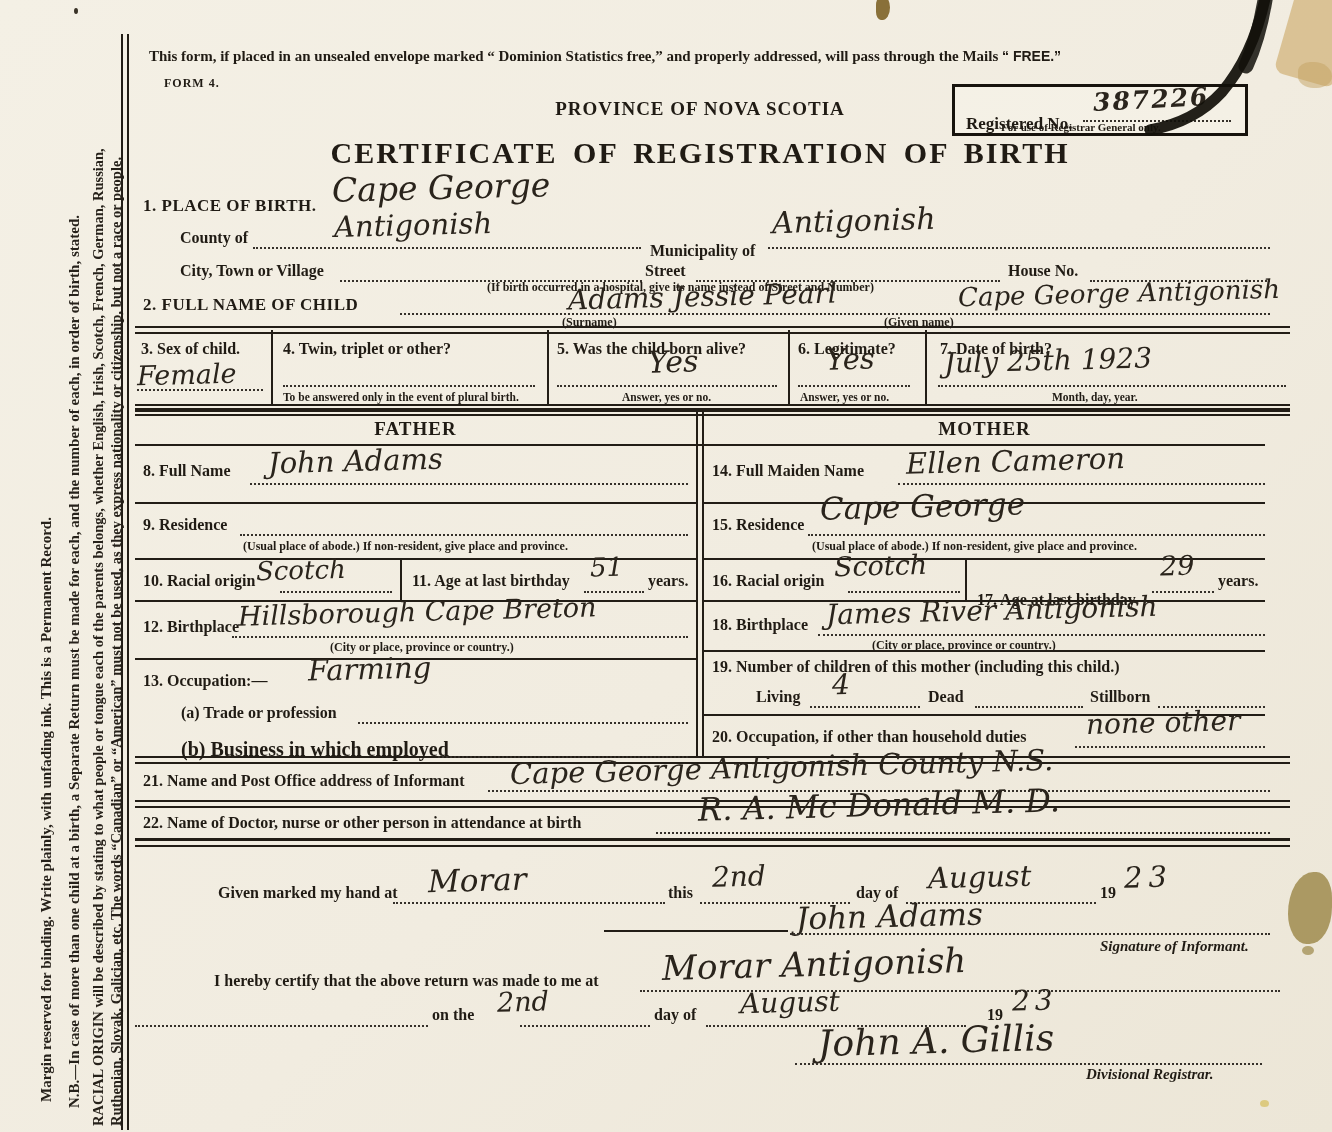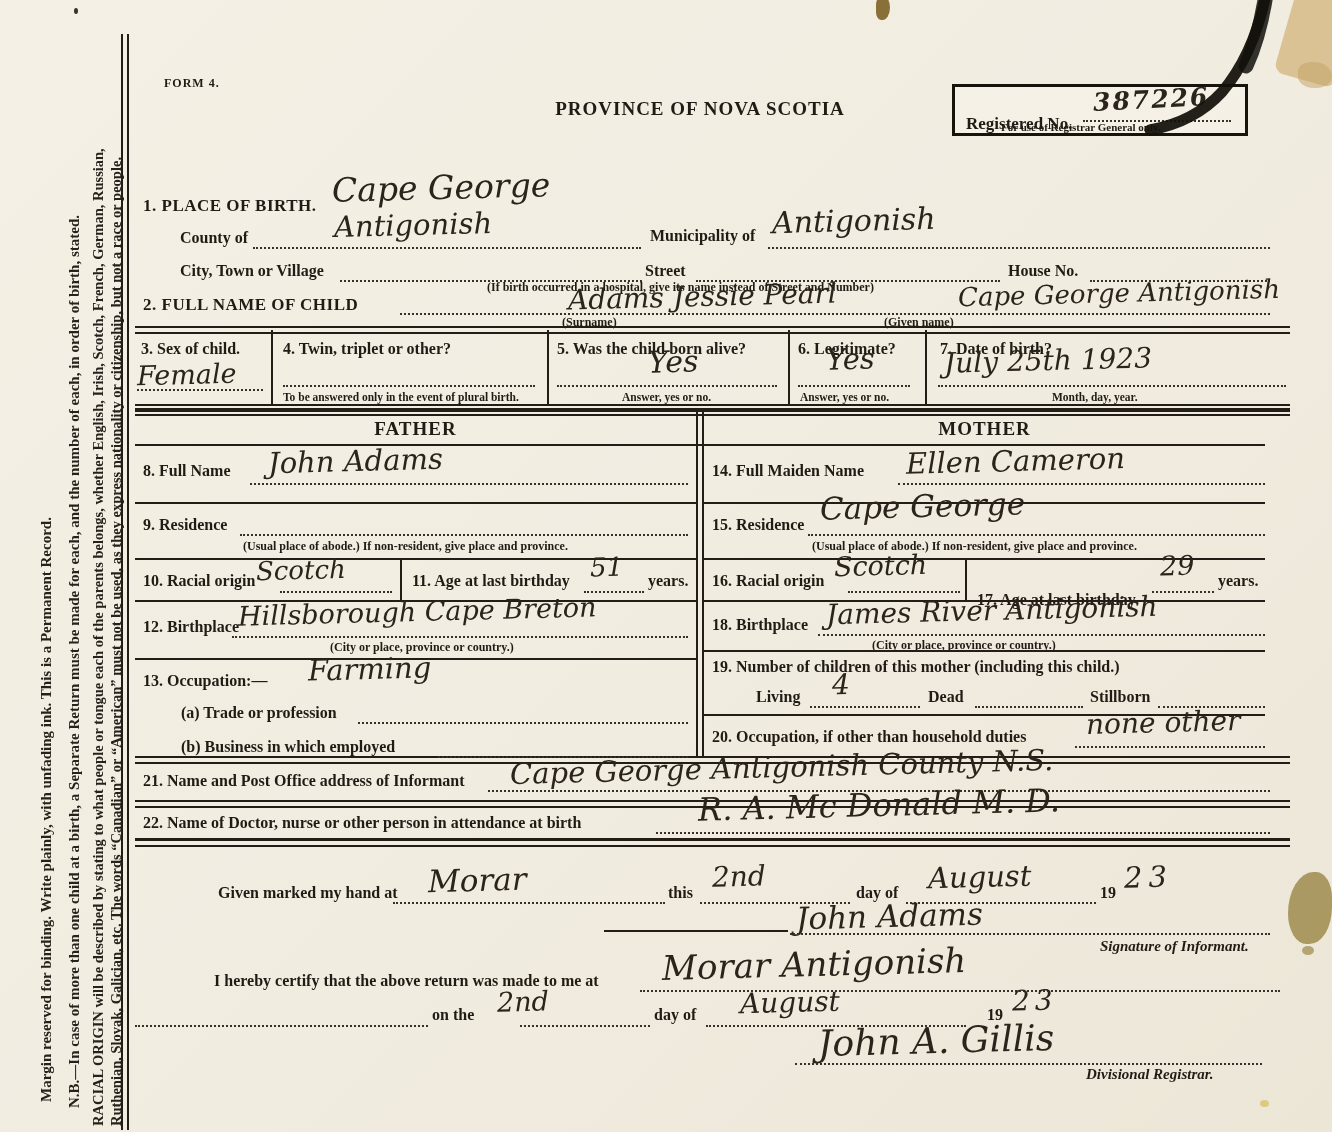--- a/index.html
+++ b/index.html
@@ -29,38 +29,43 @@
 <div class="page">
 
   <div class="vtext" style="left:38px; top:1102px; font-size:15px;">Margin reserved for binding.    Write plainly, with unfading ink.    This is a Permanent Record.</div>
   <div class="vtext" style="left:66px; top:1108px; font-size:15px;">N.B.—In case of more than one child at a birth, a Separate Return must be made for each, and the number of each, in order of birth, stated.</div>
   <div class="vtext" style="left:90px; top:1126px; font-size:14.5px;">RACIAL ORIGIN will be described by stating to what people or tongue each of the parents belongs, whether English, Irish, Scotch, French, German, Russian,</div>
   <div class="vtext" style="left:108px; top:1126px; font-size:14.5px;">Ruthenian, Slovak, Galician, etc.   The words “Canadian” or “American” must not be used, as they express nationality or citizenship, but not a race or people.</div>
 
   <div class="vline" style="left:121px; top:34px; height:1096px;"></div>
   <div class="vline" style="left:127px; top:34px; height:1096px;"></div>
 
+  <div class="lbl center" style="left:140px; top:48px; width:930px; font-size:15px; white-space:normal;">
+    <span>This form, if placed in an unsealed envelope marked “ Dominion Statistics free,” and properly addressed, will pass through the Mails</span>
+    <span style="font-family:'Liberation Sans', sans-serif; font-size:14px;">“ FREE.”</span>
+  </div>
   <div class="lbl" style="left:164px; top:76px; font-size:12px; letter-spacing:1px;">FORM 4.</div>
   <div class="lbl center" style="left:140px; top:98px; width:1120px; font-size:19px; letter-spacing:1px;">PROVINCE OF NOVA SCOTIA</div>
 
   <div style="position:absolute; left:952px; top:84px; width:290px; height:46px; border:3px solid #17130d; background:rgba(250,247,238,.4);">
     <div class="lbl" style="left:11px; top:15px; font-size:17px;margin-top:12px;">Registered No.</div>
     <div class="dots" style="left:128px; top:32px; width:148px;"></div>
     <div class="hw" style="left:138px; top:-2px; font-size:25px; font-weight:bold; letter-spacing:2px; transform:rotate(-3deg);">387226</div>
     <div class="note" style="left:46px; top:34px; font-size:11px;">For use of Registrar General only.</div>
   </div>
 
+  <div class="lbl center" style="left:140px; top:136px; width:1120px; font-size:30px; letter-spacing:2px; word-spacing:6px;">CERTIFICATE OF REGISTRATION OF BIRTH</div>
 
   <div class="lbl" style="left:143px; top:196px; font-size:17px; letter-spacing:.5px;">1. PLACE OF BIRTH.</div>
   <div class="hw" style="left:332px; top:168px; font-size:33px;">Cape George</div>
 
   <div class="lbl" style="left:180px; top:229px; font-size:16px;">County of</div>
   <div class="dots" style="left:253px; top:246px; width:388px;"></div>
   <div class="hw" style="left:334px; top:208px; font-size:29px;">Antigonish</div>
-  <div class="lbl" style="left:650px; top:227px; font-size:16px;">Municipality of</div>
+  <div class="lbl" style="left:650px; top:242px; font-size:16px;">Municipality of</div>
   <div class="dots" style="left:768px; top:246px; width:502px;"></div>
   <div class="hw" style="left:772px; top:203px; font-size:30px;">Antigonish</div>
 
   <div class="lbl" style="left:180px; top:262px; font-size:16px;">City, Town or Village</div>
   <div class="dots" style="left:340px; top:279px; width:302px;"></div>
   <div class="lbl" style="left:645px; top:262px; font-size:16px;">Street</div>
   <div class="dots" style="left:696px; top:279px; width:304px;"></div>
   <div class="lbl" style="left:1008px; top:262px; font-size:16px;">House No.</div>
   <div class="dots" style="left:1090px; top:279px; width:180px;"></div>
   <div class="note" style="left:487px; top:280px; font-size:12px;">(If birth occurred in a hospital, give its name instead of Street and Number)</div>
@@ -134,21 +139,21 @@
   <div class="lbl" style="left:143px; top:618px; font-size:16px;">12. Birthplace</div>
   <div class="dots" style="left:232px; top:635px; width:456px;"></div>
   <div class="hw" style="left:238px; top:596px; font-size:27px;">Hillsborough Cape Breton</div>
   <div class="note" style="left:330px; top:640px; font-size:12px;">(City or place, province or country.)</div>
   <div class="hline" style="left:135px; top:658px; width:561px;"></div>
 
   <div class="lbl" style="left:143px; top:672px; font-size:16px;">13. Occupation:—</div>
   <div class="hw" style="left:308px; top:652px; font-size:29px;">Farming</div>
   <div class="lbl" style="left:181px; top:704px; font-size:16px;">(a) Trade or profession</div>
   <div class="dots" style="left:358px; top:721px; width:330px;"></div>
-  <div class="lbl" style="left:181px; top:738px; font-size:16px;">(b) Business in which employed</div>
+  <div class="lbl" style="left:181px; top:738px; font-size:20px;">(b) Business in which employed</div>
   <div class="dots" style="left:438px; top:755px; width:250px;"></div>
 
   <div class="lbl" style="left:712px; top:462px; font-size:16px;">14. Full Maiden Name</div>
   <div class="dots" style="left:898px; top:482px; width:367px;"></div>
   <div class="hw" style="left:906px; top:444px; font-size:29px;">Ellen Cameron</div>
   <div class="hline" style="left:704px; top:502px; width:561px;"></div>
 
   <div class="lbl" style="left:712px; top:516px; font-size:16px;">15. Residence</div>
   <div class="dots" style="left:808px; top:533px; width:457px;"></div>
   <div class="hw" style="left:820px; top:488px; font-size:31px;">Cape George</div>

